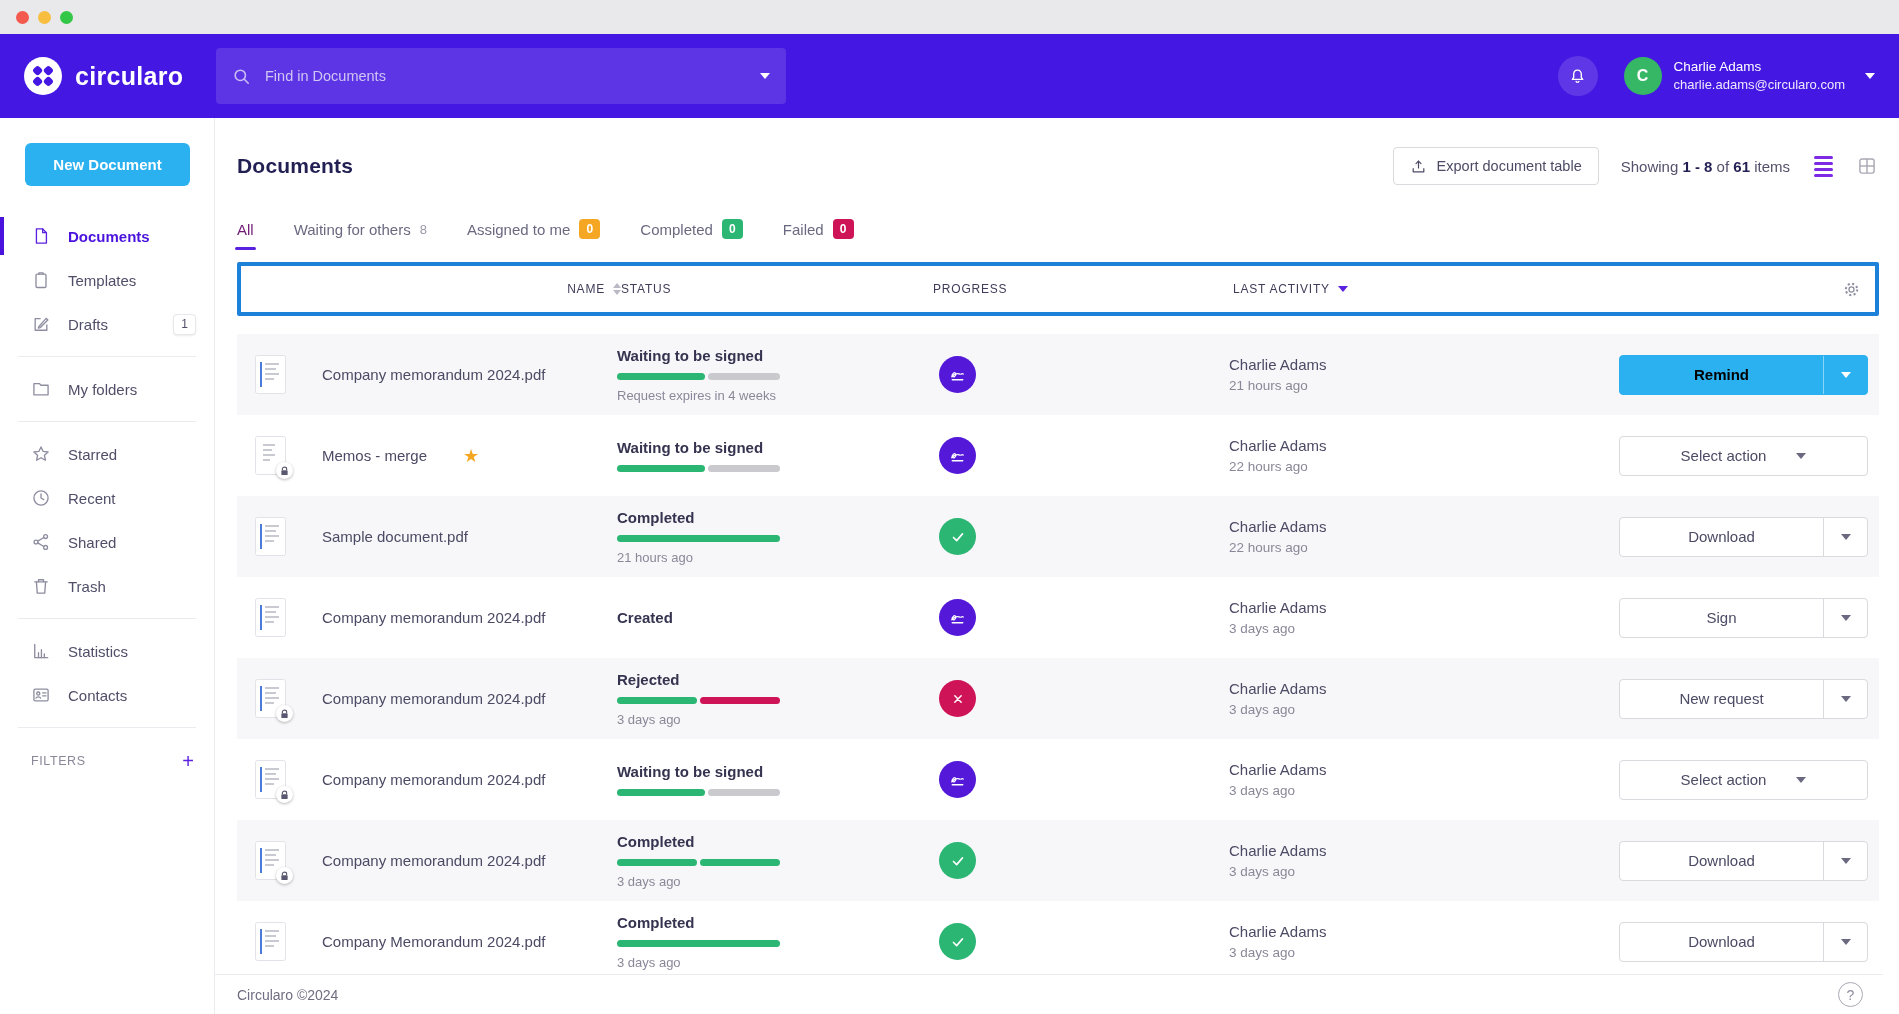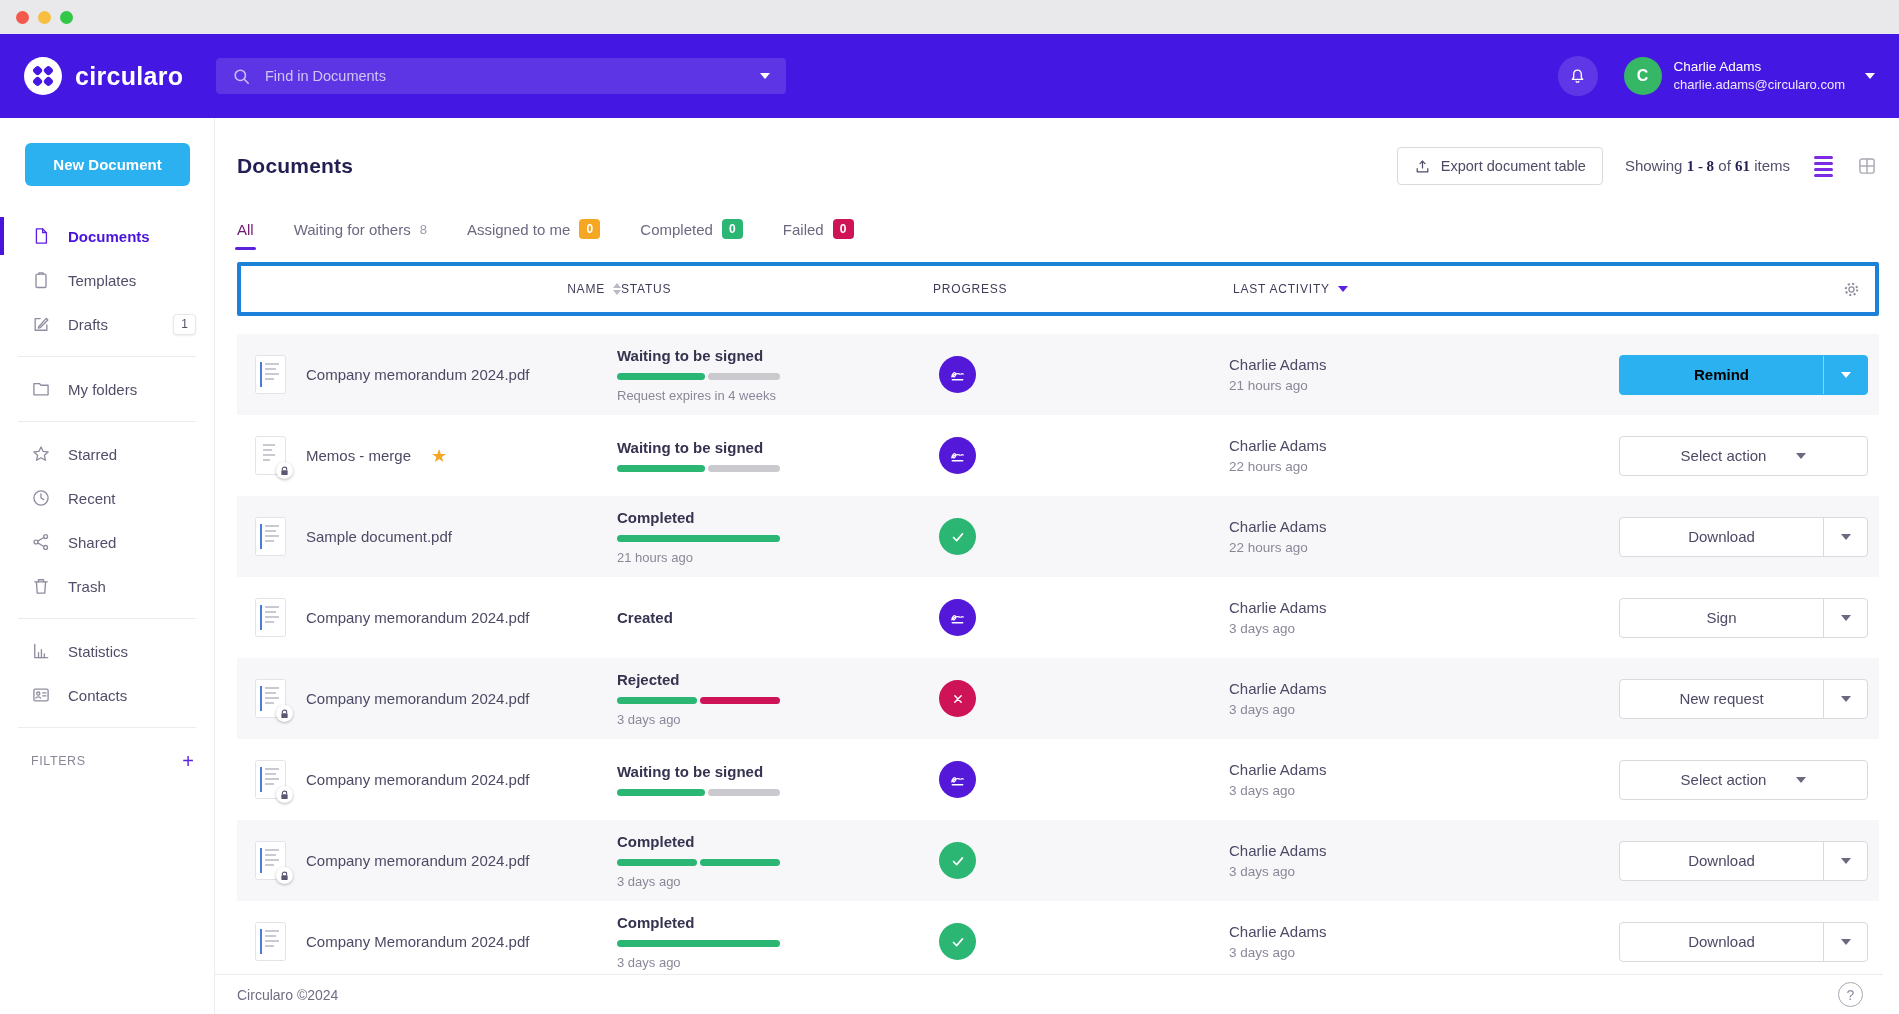--- a/index.html
+++ b/index.html
@@ -11,21 +11,21 @@
   }
   
   .titlebar { height:34px; background:#E9E8EA; display:flex; align-items:center; padding-left:16px; gap:9px; }
   .dot { width:13px; height:13px; border-radius:50%; }
   .dot.red{ background:#F4594E; } .dot.yellow{ background:#F7BE3F; } .dot.green{ background:#33C748; }
 
   
   .appbar { height:84px; background:#4517E2; display:flex; align-items:center; padding:0 24px; }
   .logo { display:flex; align-items:center; gap:13px; width:192px; }
   .logo-text { color:#fff; font-size:25px; font-weight:bold; letter-spacing:.3px; }
-  .searchbox { width:570px; height:36px; background:rgba(255,255,255,.13); border-radius:4px; display:flex; align-items:center; padding:0 16px; gap:12px; }
+  .searchbox { width:570px; height:56px; background:rgba(255,255,255,.13); border-radius:4px; display:flex; align-items:center; padding:0 16px; gap:12px; }
   .searchbox input { flex:1; background:transparent; border:none; outline:none; color:#fff; font-size:14.5px; font-family:inherit; }
   .searchbox input::placeholder { color:#CFC6F4; }
   .caret { width:0; height:0; border-left:5px solid transparent; border-right:5px solid transparent; border-top:6px solid #6B6980; }
   .caret.white { border-top-color:#fff; }
   .appbar-right { margin-left:auto; display:flex; align-items:center; gap:26px; }
   .bell-btn { width:40px; height:40px; border-radius:50%; background:rgba(255,255,255,.14); border:none; display:flex; align-items:center; justify-content:center; cursor:pointer; }
   .userchip { display:flex; align-items:center; gap:12px; cursor:pointer; }
   .avatar { width:38px; height:38px; border-radius:50%; background:#35B765; color:#fff; font-weight:bold; font-size:16px; display:flex; align-items:center; justify-content:center; }
   .user-name { color:#fff; font-size:13.5px; line-height:1.35; }
   .user-email { color:#EDE8FC; font-size:13px; line-height:1.35; }
@@ -45,21 +45,21 @@
   .filters { display:flex; align-items:center; padding:13px 16px 0 31px; color:#8A8898; font-size:12.5px; letter-spacing:.6px; }
   .filters-add { margin-left:auto; background:none; border:none; color:#5B21E0; font-size:20px; line-height:1; cursor:pointer; padding:0 4px; }
 
   
   .main { flex:1; position:relative; padding:0 20px 0 22px; overflow:hidden; background:#fff; }
   .toolbar { margin-top:26px; height:44px; display:flex; align-items:center; }
   .page-title { font-size:21px; font-weight:bold; color:#221F53; letter-spacing:.2px; }
   .toolbar-right { margin-left:auto; display:flex; align-items:center; gap:22px; }
   .export-btn { height:38px; border:1px solid #D9D9DE; border-radius:4px; background:#fff; display:flex; align-items:center; gap:10px; padding:0 16px; font-size:14.5px; color:#4C4A64; font-family:inherit; cursor:pointer; }
   .showing { font-size:15px; color:#53516B; }
-  .showing b { color:#221F53;font-family:Liberation Serif, serif; }
+  .showing b { color:#221F53; }
   .view-toggle { display:flex; align-items:center; gap:20px; }
   .icon-btn { background:none; border:none; padding:2px; cursor:pointer; display:flex; }
   .list-glyph { display:flex; flex-direction:column; gap:3px; }
   .list-glyph i { display:block; width:19px; height:3px; border-radius:2px; background:#7C2BE2; }
 
   .tabs { margin-top:20px; height:42px; display:flex; gap:40px; align-items:stretch; }
   .tab { display:flex; align-items:center; gap:9px; font-size:15px; color:#6B6980; position:relative; cursor:pointer; }
   .tab.active { color:#701a75; }
   .tab.active::after { content:""; position:absolute; left:-2px; right:-2px; bottom:0; height:3px; background:#5B21E0; border-radius:2px; }
   .count-plain { font-size:13px; color:#9A98A8; }
@@ -72,21 +72,21 @@
   .th-name { padding-left:14px;justify-content:flex-end; }
   .th-settings { justify-content:flex-end; padding-right:12px; }
   .sort-stack { display:flex; flex-direction:column; gap:2px; cursor:pointer; }
   .tri-up { width:0; height:0; border-left:4px solid transparent; border-right:4px solid transparent; border-bottom:5px solid #B9B8C4; }
   .tri-down { width:0; height:0; border-left:4px solid transparent; border-right:4px solid transparent; border-top:5px solid #B9B8C4; }
   .tri-down.purple { border-left-width:5px; border-right-width:5px; border-top:6px solid #5B21E0; }
 
   .rows { margin-top:18px; }
   .row { height:81px; }
   .row.alt { background:#F7F7F9; }
-  .name-cell { display:flex; align-items:center; gap:20px; padding-left:18px; }
+  .name-cell { display:flex; align-items:center; gap:36px; padding-left:18px; }
   .doc-thumb { position:relative; width:31px; height:39px; flex-shrink:0; }
   .lock-badge { position:absolute; right:-7px; bottom:-4px; width:17px; height:17px; background:#fff; border-radius:50%; box-shadow:0 1px 3px rgba(0,0,0,.28); display:flex; align-items:center; justify-content:center; }
   .doc-name { font-size:15px; color:#4C4A64; cursor:pointer; }
   .row-star { color:#F5A623; font-size:18px; line-height:1; }
   .status-cell { padding-right:40px; }
   .status-title { font-size:15px; font-weight:bold; color:#35334F; }
   .pbar { width:163px; height:7px; margin-top:9px; display:flex; gap:3px; }
   .pbar span { flex-basis:0; height:100%; border-radius:4px; }
   .status-sub { font-size:13px; color:#8A8898; margin-top:8px; }
   .badge { width:37px; height:37px; border-radius:50%; display:flex; align-items:center; justify-content:center; margin-left:10px; }

